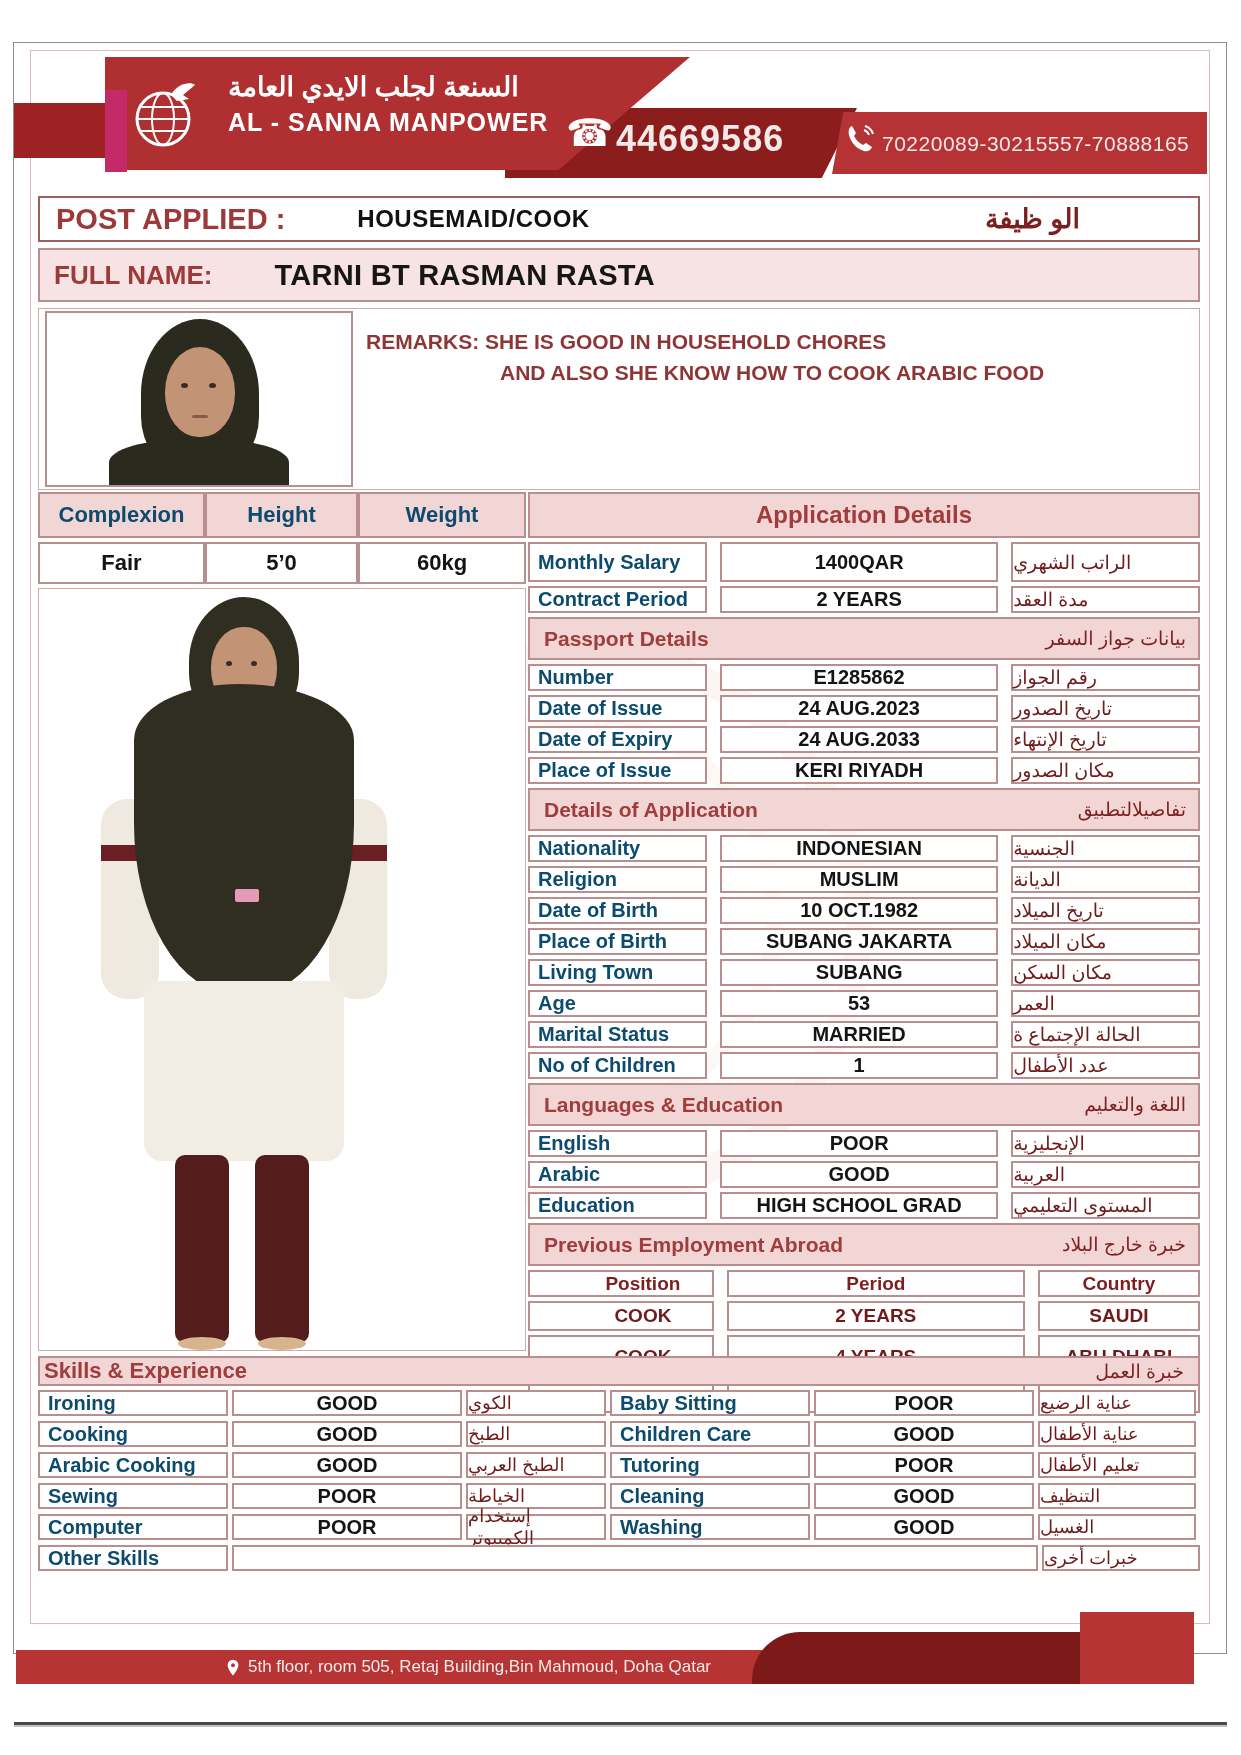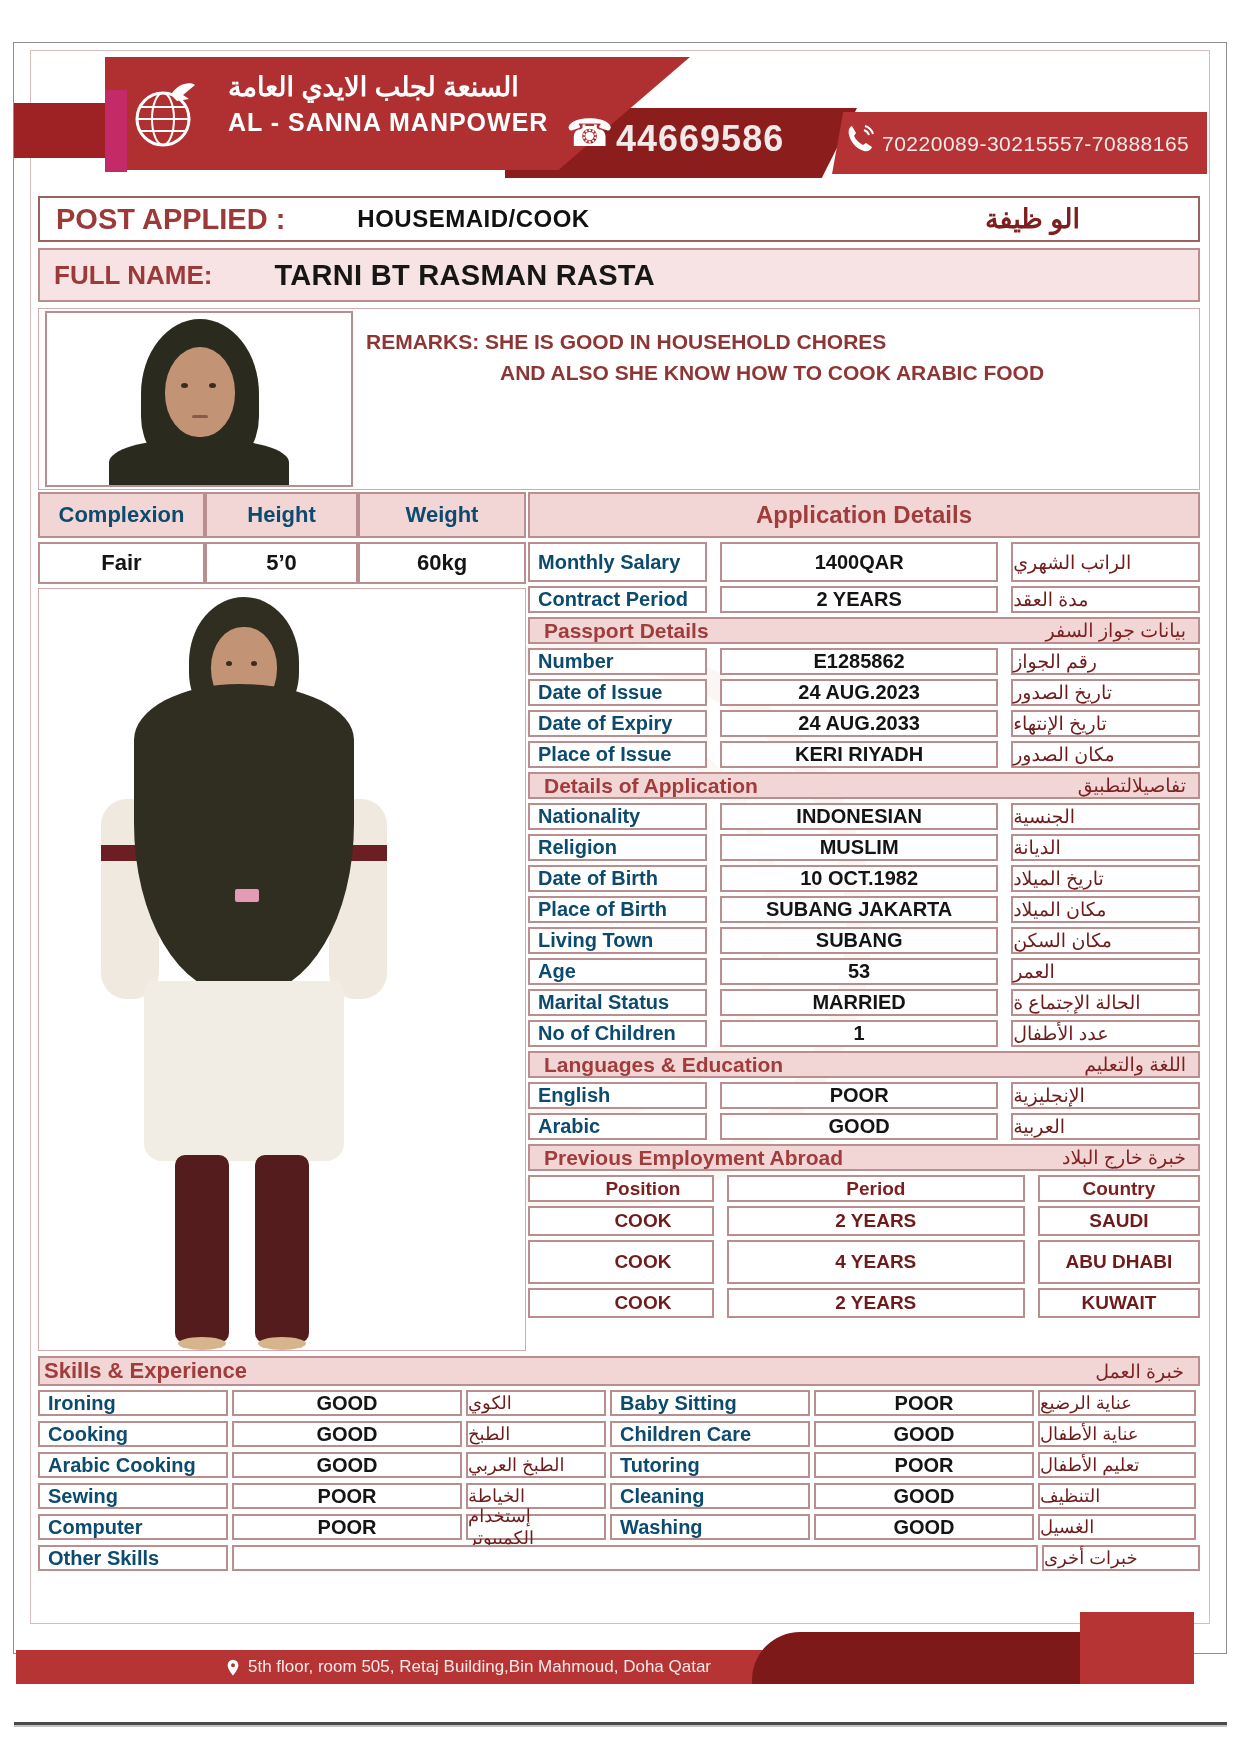--- a/index.html
+++ b/index.html
@@ -55,21 +55,21 @@
   
   .body-cell{left:38px;top:588px;width:488px;height:763px;border:1px solid #cfabab;background:#fff;box-sizing:border-box;z-index:1;}
   
   .rpanel{left:528px;top:492px;width:672px;display:flex;flex-direction:column;gap:4px;z-index:2;}
   .app-hdr{height:46px;justify-content:center;color:#a03c3c;font-weight:bold;font-size:24px;}
   .r-row{display:flex;gap:13px;}
   .r-lab{width:184px;height:27px;font-size:20px;padding-left:8px;}
   .r-val{width:286px;height:27px;font-size:20px;}
   .r-ar{width:194px;height:27px;font-size:19px;padding-right:8px;}
   .tall{height:40px;}
-  .s-hdr{height:27px;font-size:21px;position:relative;}
+  .s-hdr{height:43px;font-size:21px;position:relative;}
   .s-hdr .t{color:#a03c3c;font-weight:bold;margin-left:14px;}
   .s-hdr .ta{position:absolute;right:12px;color:#7d1f1f;font-size:19px;direction:rtl;}
   .e-pos{width:190px;height:27px;font-size:19px;color:#6f1b1b;font-weight:bold;justify-content:center;padding-left:44px;}
   .e-per{width:307px;height:27px;font-size:19px;color:#6f1b1b;font-weight:bold;justify-content:center;}
   .e-cty{width:167px;height:27px;font-size:19px;color:#6f1b1b;font-weight:bold;justify-content:center;text-align:right;line-height:20px;}
   .eh{color:#7d1f1f;}
   .e30{height:30px;} .e44{height:44px;}
   
   .sk-hdr{left:38px;top:1356px;width:1162px;height:30px;border:2px solid #b98e8e;background:#f2d6d6;box-sizing:border-box;display:flex;align-items:center;z-index:2;position:absolute;}
   .sk-hdr .t{color:#a03c3c;font-weight:bold;font-size:22px;margin-left:4px;}
@@ -295,20 +295,25 @@
     <div class="r-row">
       <div class="cell lab r-lab">English</div>
       <div class="cell val r-val">POOR</div>
       <div class="cell arr r-ar">الإنجليزية</div>
     </div>
     <div class="r-row">
       <div class="cell lab r-lab">Arabic</div>
       <div class="cell val r-val">GOOD</div>
       <div class="cell arr r-ar">العربية</div>
     </div>
+    <div class="r-row">
+      <div class="cell lab r-lab">Education</div>
+      <div class="cell val r-val">HIGH SCHOOL GRAD</div>
+      <div class="cell arr r-ar">المستوى التعليمي</div>
+    </div>
 
     <div class="cell hdrbg s-hdr">
       <span class="t">Previous Employment Abroad</span>
       <span class="ta">خبرة خارج البلاد</span>
     </div>
     <div class="r-row">
       <div class="cell e-pos eh">Position</div>
       <div class="cell e-per eh">Period</div>
       <div class="cell e-cty eh">Country</div>
     </div>

